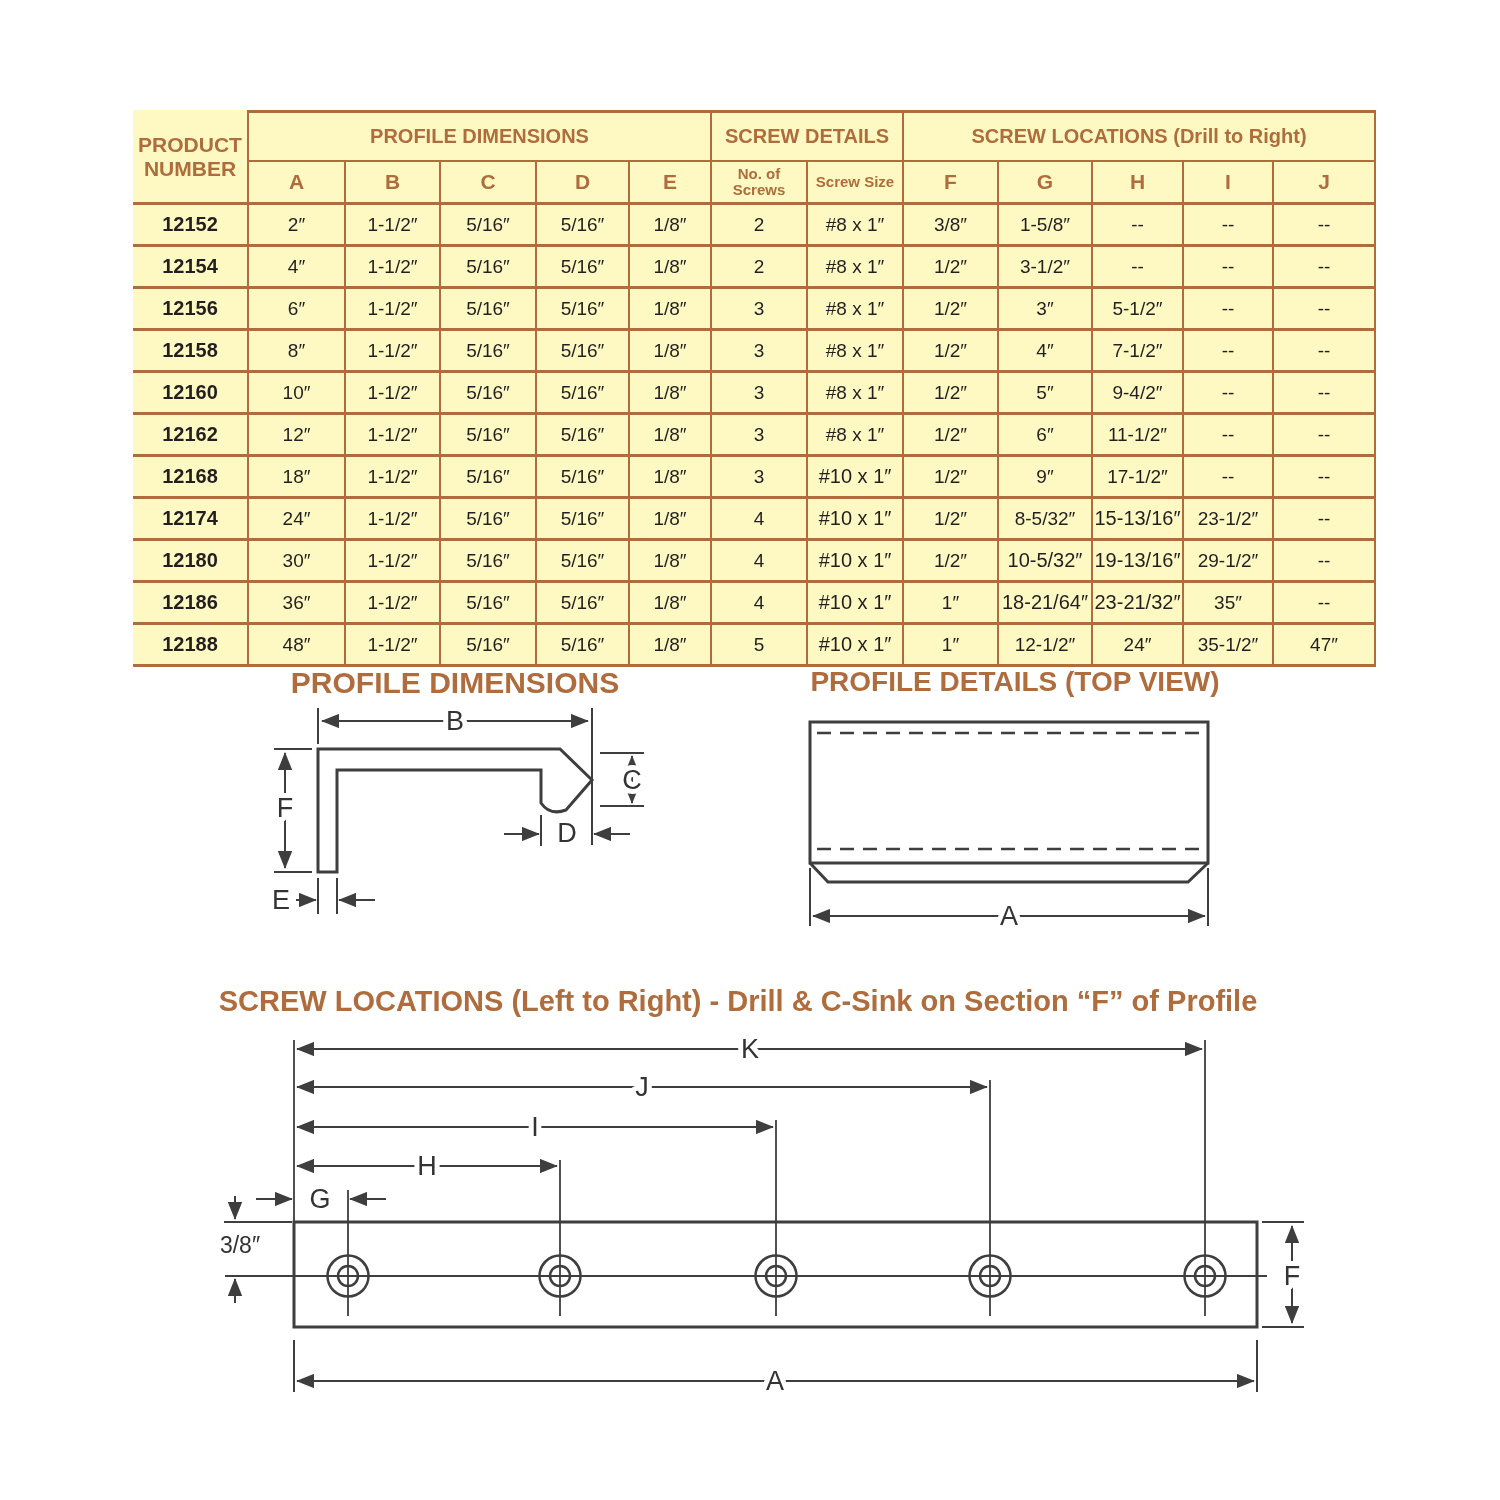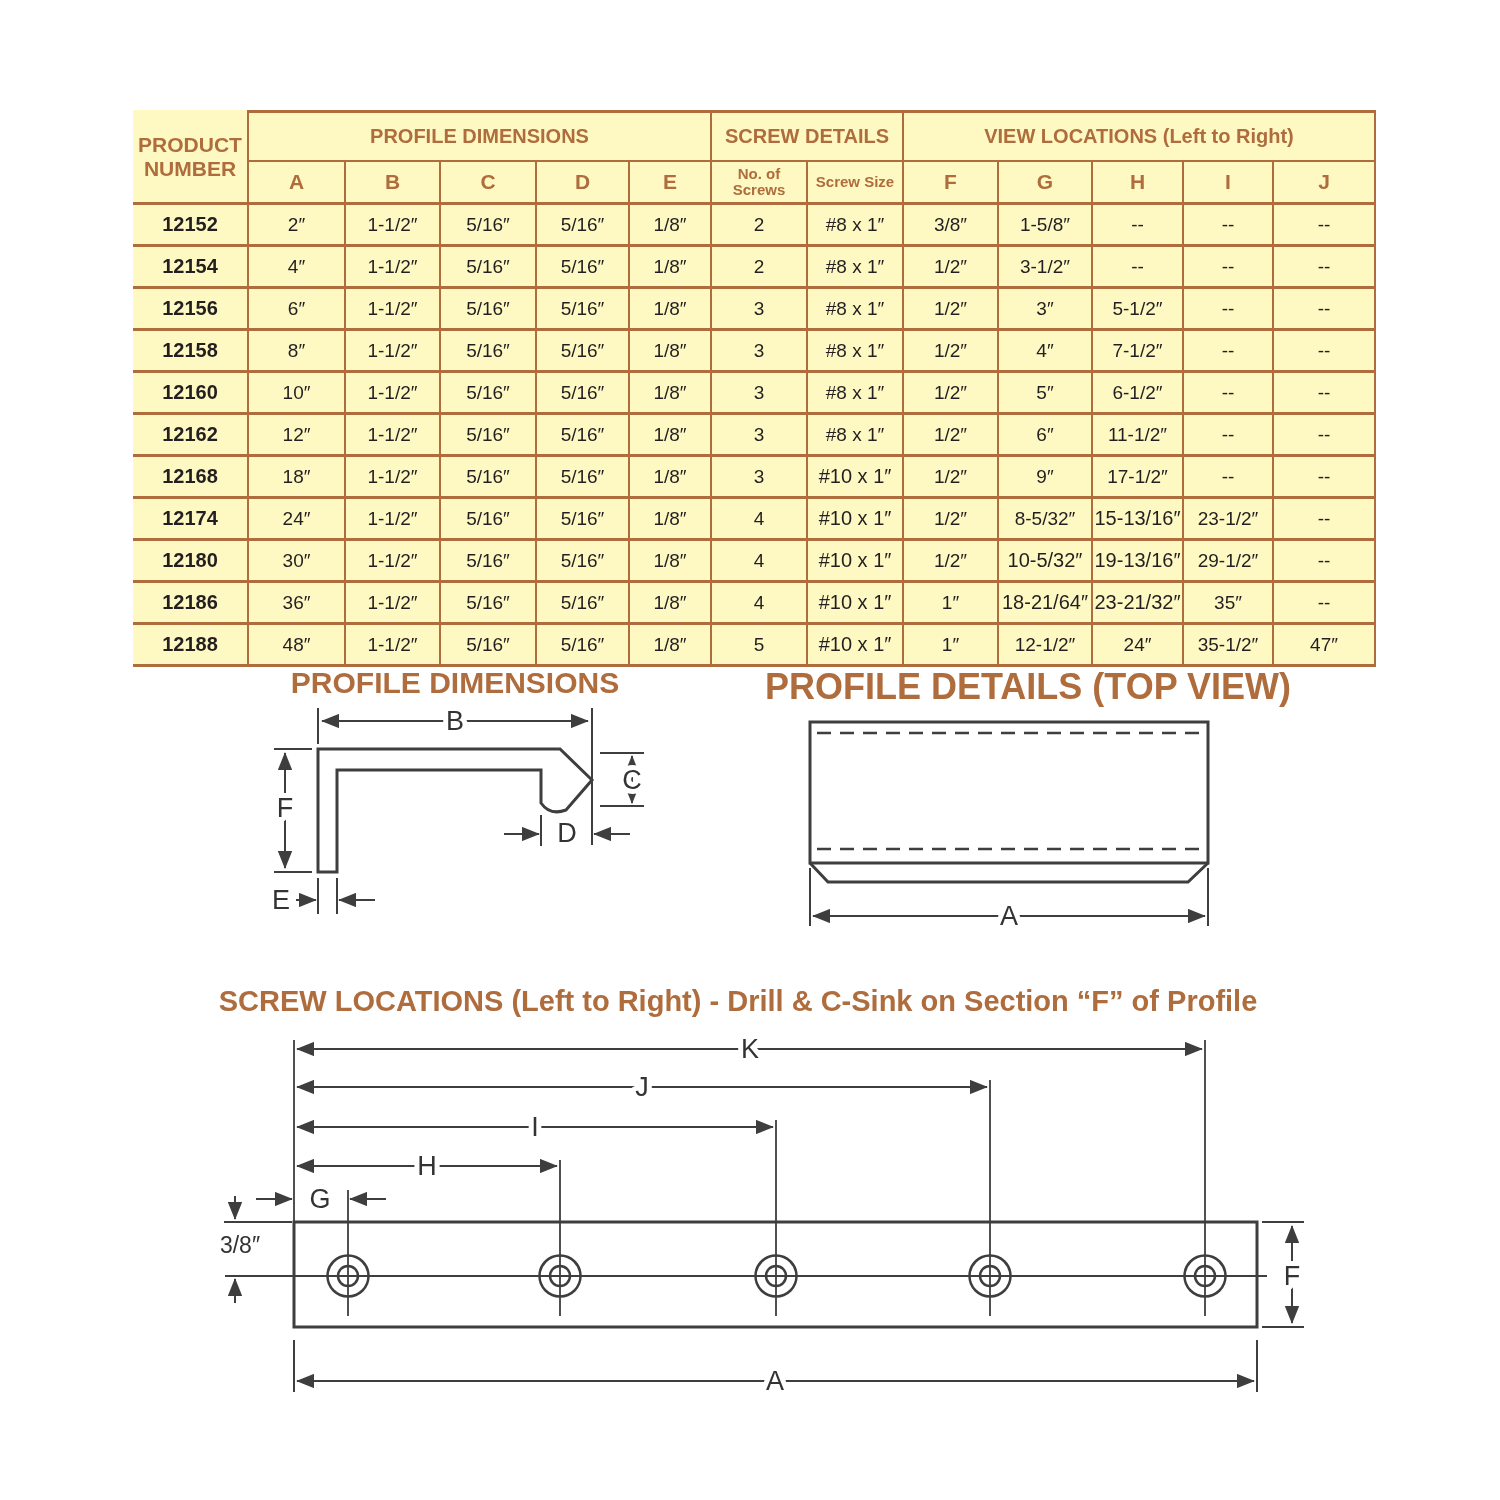--- a/index.html
+++ b/index.html
@@ -17,21 +17,21 @@
   tr.sub th:nth-child(6),tr.sub th:nth-child(7){font-size:15px;line-height:1.1;}
   table.spec tbody td{border-left:2px solid #af6c3c;border-right:2px solid #af6c3c;border-bottom:3px solid #af6c3c;
         color:#231f20;font-size:19px;height:39px;}
   table.spec tbody td.prod{border-left:none;font-weight:bold;font-size:20px;}
   table.spec tbody td.small{font-size:20px;}
   table.spec tbody td:last-child{border-right:2px solid #af6c3c;}
 
   
   .dtitle{position:absolute;color:#af6c3c;font-weight:bold;text-align:center;white-space:nowrap;}
   #t-profile{left:230px;top:666px;width:450px;font-size:30px;}
-  #t-topview{left:765px;top:666px;width:500px;font-size:36px;}
+  #t-topview{left:765px;top:666px;width:500px;font-size:28px;}
   #t-screw{left:138px;top:985px;width:1200px;font-size:29px;}
 
   svg{position:absolute;}
   .ln{stroke:#3e3e3e;fill:none;}
   .shape{stroke:#3e3e3e;stroke-width:3;fill:#ffffff;stroke-linejoin:miter;}
   .dim{stroke-width:2;}
   .thin{stroke-width:1.8;}
   .dash{stroke-width:2.5;stroke-dasharray:14 9;}
   text.lbl{font-family:"Liberation Sans",sans-serif;font-size:27px;fill:#333333;text-anchor:middle;
            paint-order:stroke;stroke:#ffffff;stroke-width:10px;stroke-linejoin:round;}
@@ -55,21 +55,21 @@
       <col style="width:94px">
       <col style="width:91px">
       <col style="width:90px">
       <col style="width:102px">
   </colgroup>
   <thead>
     <tr>
       <th class="ph" rowspan="2">PRODUCT NUMBER</th>
       <th class="gh" colspan="5">PROFILE DIMENSIONS</th>
       <th class="gh" colspan="2">SCREW DETAILS</th>
-      <th class="gh" colspan="5">VIEW LOCATIONS (Left to Right)</th>
+      <th class="gh" colspan="5">SCREW LOCATIONS (Drill to Right)</th>
     </tr>
     <tr class="sub">
       <th>A</th>
       <th>B</th>
       <th>C</th>
       <th>D</th>
       <th>E</th>
       <th>No. of Screws</th>
       <th>Screw Size</th>
       <th>F</th>
@@ -144,21 +144,21 @@
         <td class="prod">12160</td>
         <td>10″</td>
         <td>1-1/2″</td>
         <td>5/16″</td>
         <td>5/16″</td>
         <td>1/8″</td>
         <td>3</td>
         <td>#8 x 1″</td>
         <td>1/2″</td>
         <td>5″</td>
-        <td>6-1/2″</td>
+        <td>9-4/2″</td>
         <td>--</td>
         <td>--</td>
       </tr>
       <tr>
         <td class="prod">12162</td>
         <td>12″</td>
         <td>1-1/2″</td>
         <td>5/16″</td>
         <td>5/16″</td>
         <td>1/8″</td>

